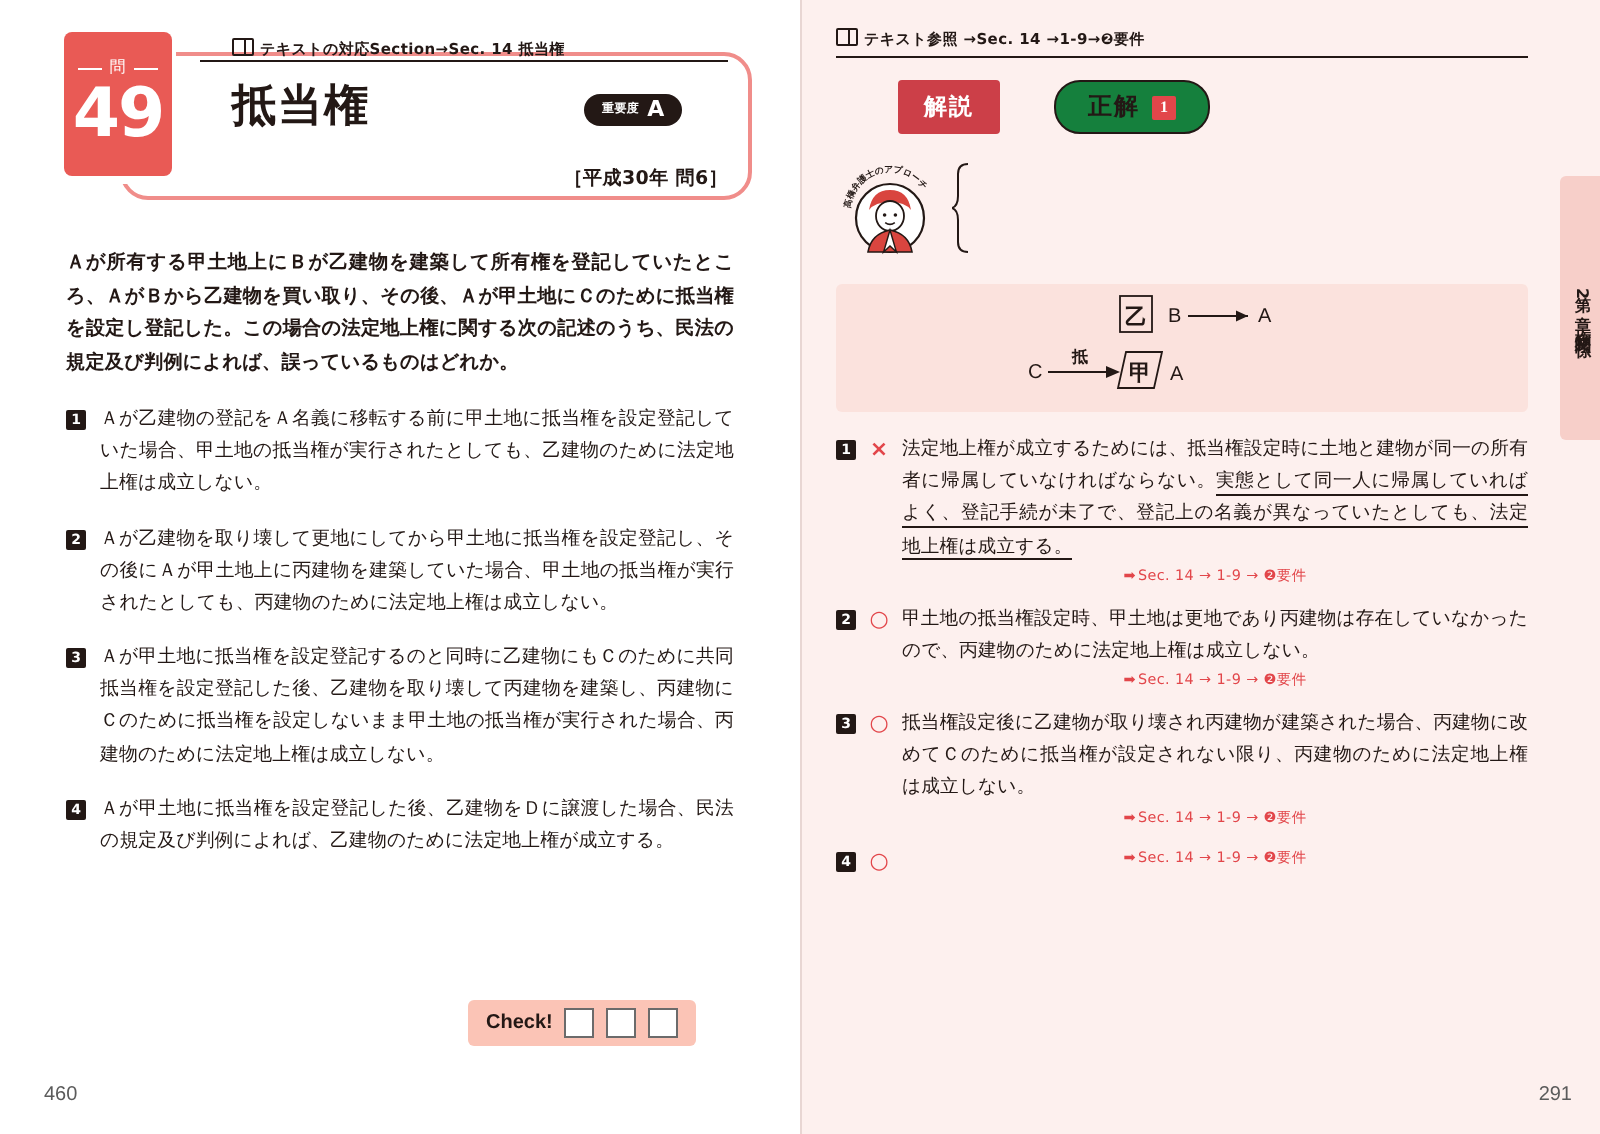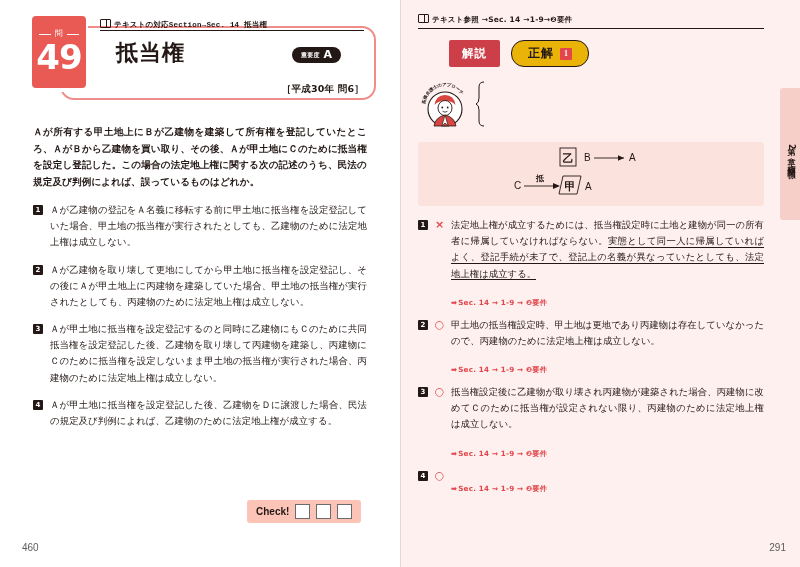--- a/index.html
+++ b/index.html
@@ -99,28 +99,27 @@
     position: absolute;
     left: 30px;
     top: 14px;
     width: 58px;
     height: 78px;
     background: #ffffff;
   }
 
   .section-ref {
     position: absolute;
-    left: 100px;
+    left: 116px;
     top: 19px;
     font-size: 7.5px;
     font-weight: bold;
     color: #231815;
     white-space: nowrap;
     letter-spacing: .2px;
-    font-family: Liberation Mono, monospace;
   }
   .book-icon {
     display: inline-block;
     width: 9px;
     height: 7px;
     border: 1px solid #231815;
     border-radius: 1px;
     position: relative;
     vertical-align: -1px;
     margin-right: 3px;
@@ -218,21 +217,21 @@
     font-size: 9.4px;
     line-height: 1.72;
     color: #231815;
     text-align: justify;
     letter-spacing: .1px;
   }
 
   
   .check-row {
     position: absolute;
-    left: 247px;
+    left: 234px;
     top: 500px;
     background: #fbc4b6;
     border-radius: 3px;
     padding: 4px 9px;
     display: flex;
     align-items: center;
     gap: 6px;
   }
   .check-label {
     font-size: 10px;
@@ -275,40 +274,40 @@
     margin-top: 3px;
     width: 100%;
     height: 1px;
     background: #231815;
   }
 
   .r-head {
     margin-top: 11px;
     display: flex;
     align-items: center;
-    gap: 11px;
+    gap: 27px;
     padding-left: 31px;
   }
   .kaisetsu-badge {
     background: #cc3f48;
     color: #ffffff;
     font-size: 11.5px;
     font-weight: bold;
     padding: 6px 13px;
     border-radius: 2px;
     letter-spacing: 1px;
   }
   .seikai-pill {
     border: 1.5px solid #231815;
     border-radius: 13px;
     padding: 4px 16px;
     display: flex;
     align-items: center;
     gap: 6px;
-    background: #eab308;
+    background: #15803d;
     font-family: Liberation Serif, serif;
   }
   .seikai-label { font-size: 12px; font-weight: bold; color: #231815; letter-spacing: 1px; }
   .seikai-num {
     background: #e2464a;
     color: #ffffff;
     font-size: 8px;
     font-weight: bold;
     width: 12px;
     height: 12px;
@@ -395,24 +394,24 @@
     line-height: 1.74;
     color: #231815;
     text-align: justify;
     letter-spacing: .1px;
   }
   .exp-text .u {
     border-bottom: 1px solid #231815;
     padding-bottom: .5px;
   }
   .exp-ref {
-    margin-top: 16px;
-    text-align: left;
+    margin-top: 1px;
+    text-align: center;
     font-size: 7.2px;
-    font-weight: bold;
+    font-weight: normal;
     color: #e2464a;
     letter-spacing: .2px;
   }
   .exp-ref .arrow { margin-right: 1px; }
 
   
   .chapter-tab {
     position: absolute;
     right: 0;
     top: 88px;

